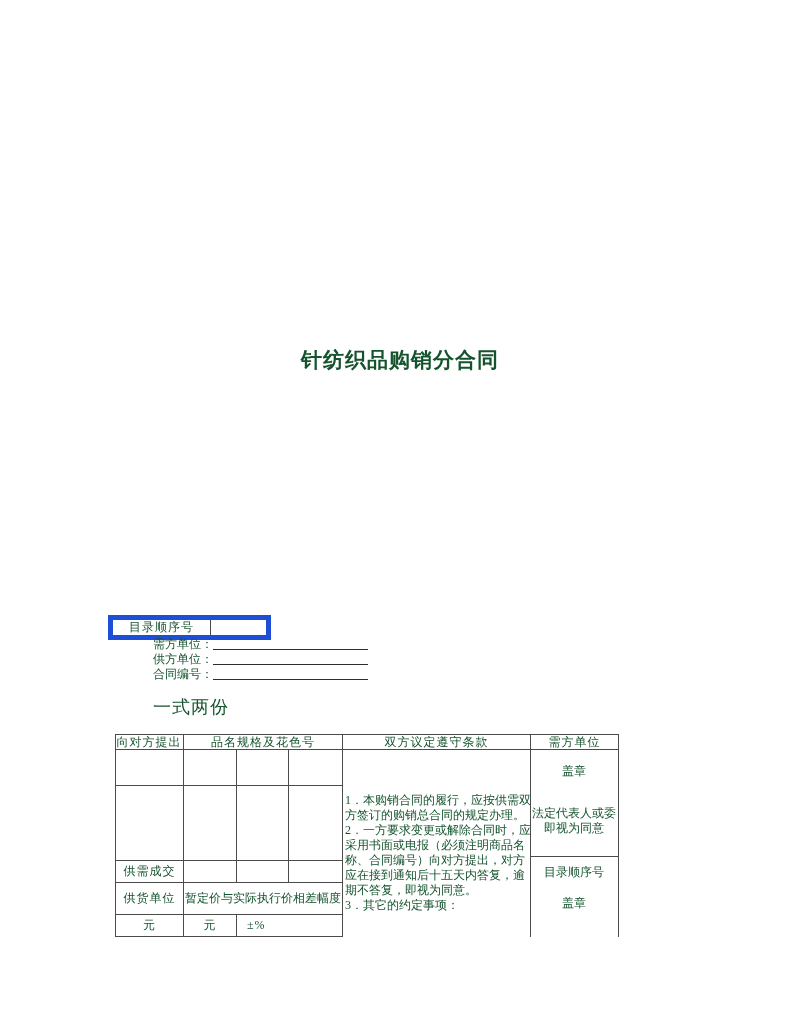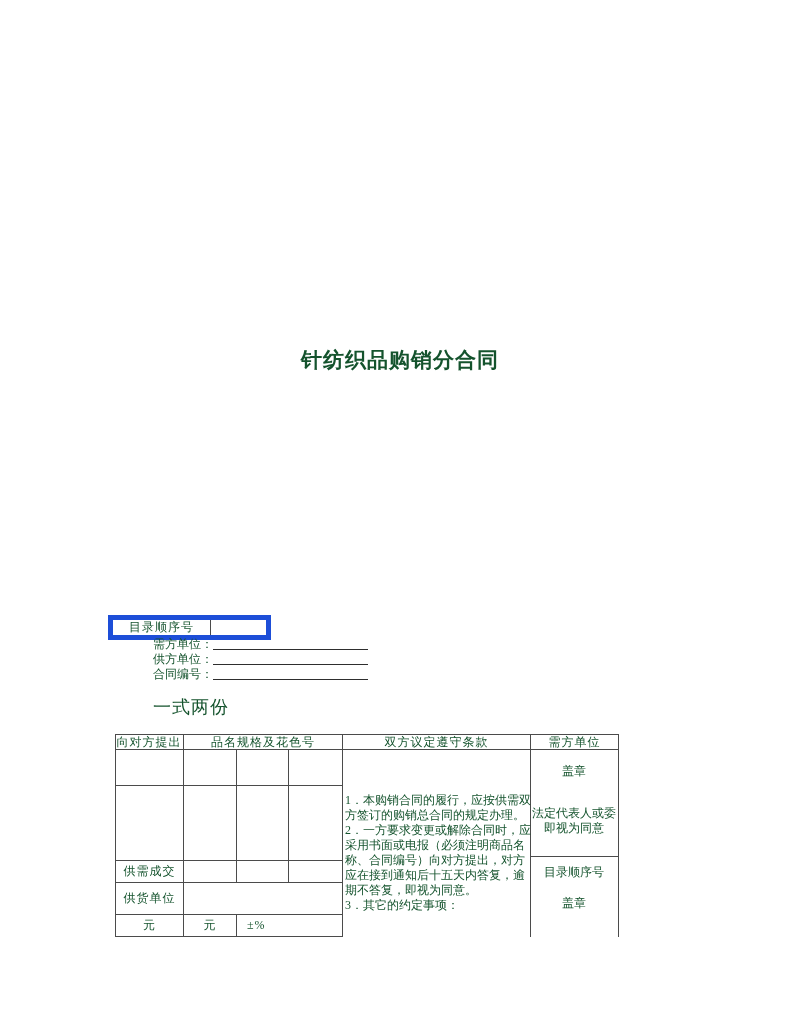--- a/index.html
+++ b/index.html
@@ -103,20 +103,21 @@
     <div class="empty-cell" style="left:69px;top:52px;width:52px;height:74px"></div>
     <div class="empty-cell" style="left:122px;top:52px;width:51px;height:74px"></div>
     <div class="empty-cell" style="left:174px;top:52px;width:53px;height:74px"></div>
 
     <div class="cell" style="left:1px;top:127px;width:67px;height:21px">供需成交</div>
     <div class="empty-cell" style="left:69px;top:127px;width:52px;height:21px"></div>
     <div class="empty-cell" style="left:122px;top:127px;width:51px;height:21px"></div>
     <div class="empty-cell" style="left:174px;top:127px;width:53px;height:21px"></div>
 
     <div class="cell" style="left:1px;top:149px;width:67px;height:31px">供货单位</div>
+    <div class="cell" style="left:69px;top:149px;width:158px;height:31px;letter-spacing:0">暂定价与实际执行价相差幅度</div>
 
     <div class="cell" style="left:1px;top:181px;width:67px;height:21px">元</div>
     <div class="cell" style="left:69px;top:181px;width:52px;height:21px">元</div>
     <div class="cell lead" style="left:122px;top:181px;width:105px;height:21px">±%</div>
 
     <div class="terms-cell">
       <div class="terms-line">1．本购销合同的履行，应按供需双</div>
       <div class="terms-line">方签订的购销总合同的规定办理。</div>
       <div class="terms-line">2．一方要求变更或解除合同时，应</div>
       <div class="terms-line">采用书面或电报（必须注明商品名</div>

